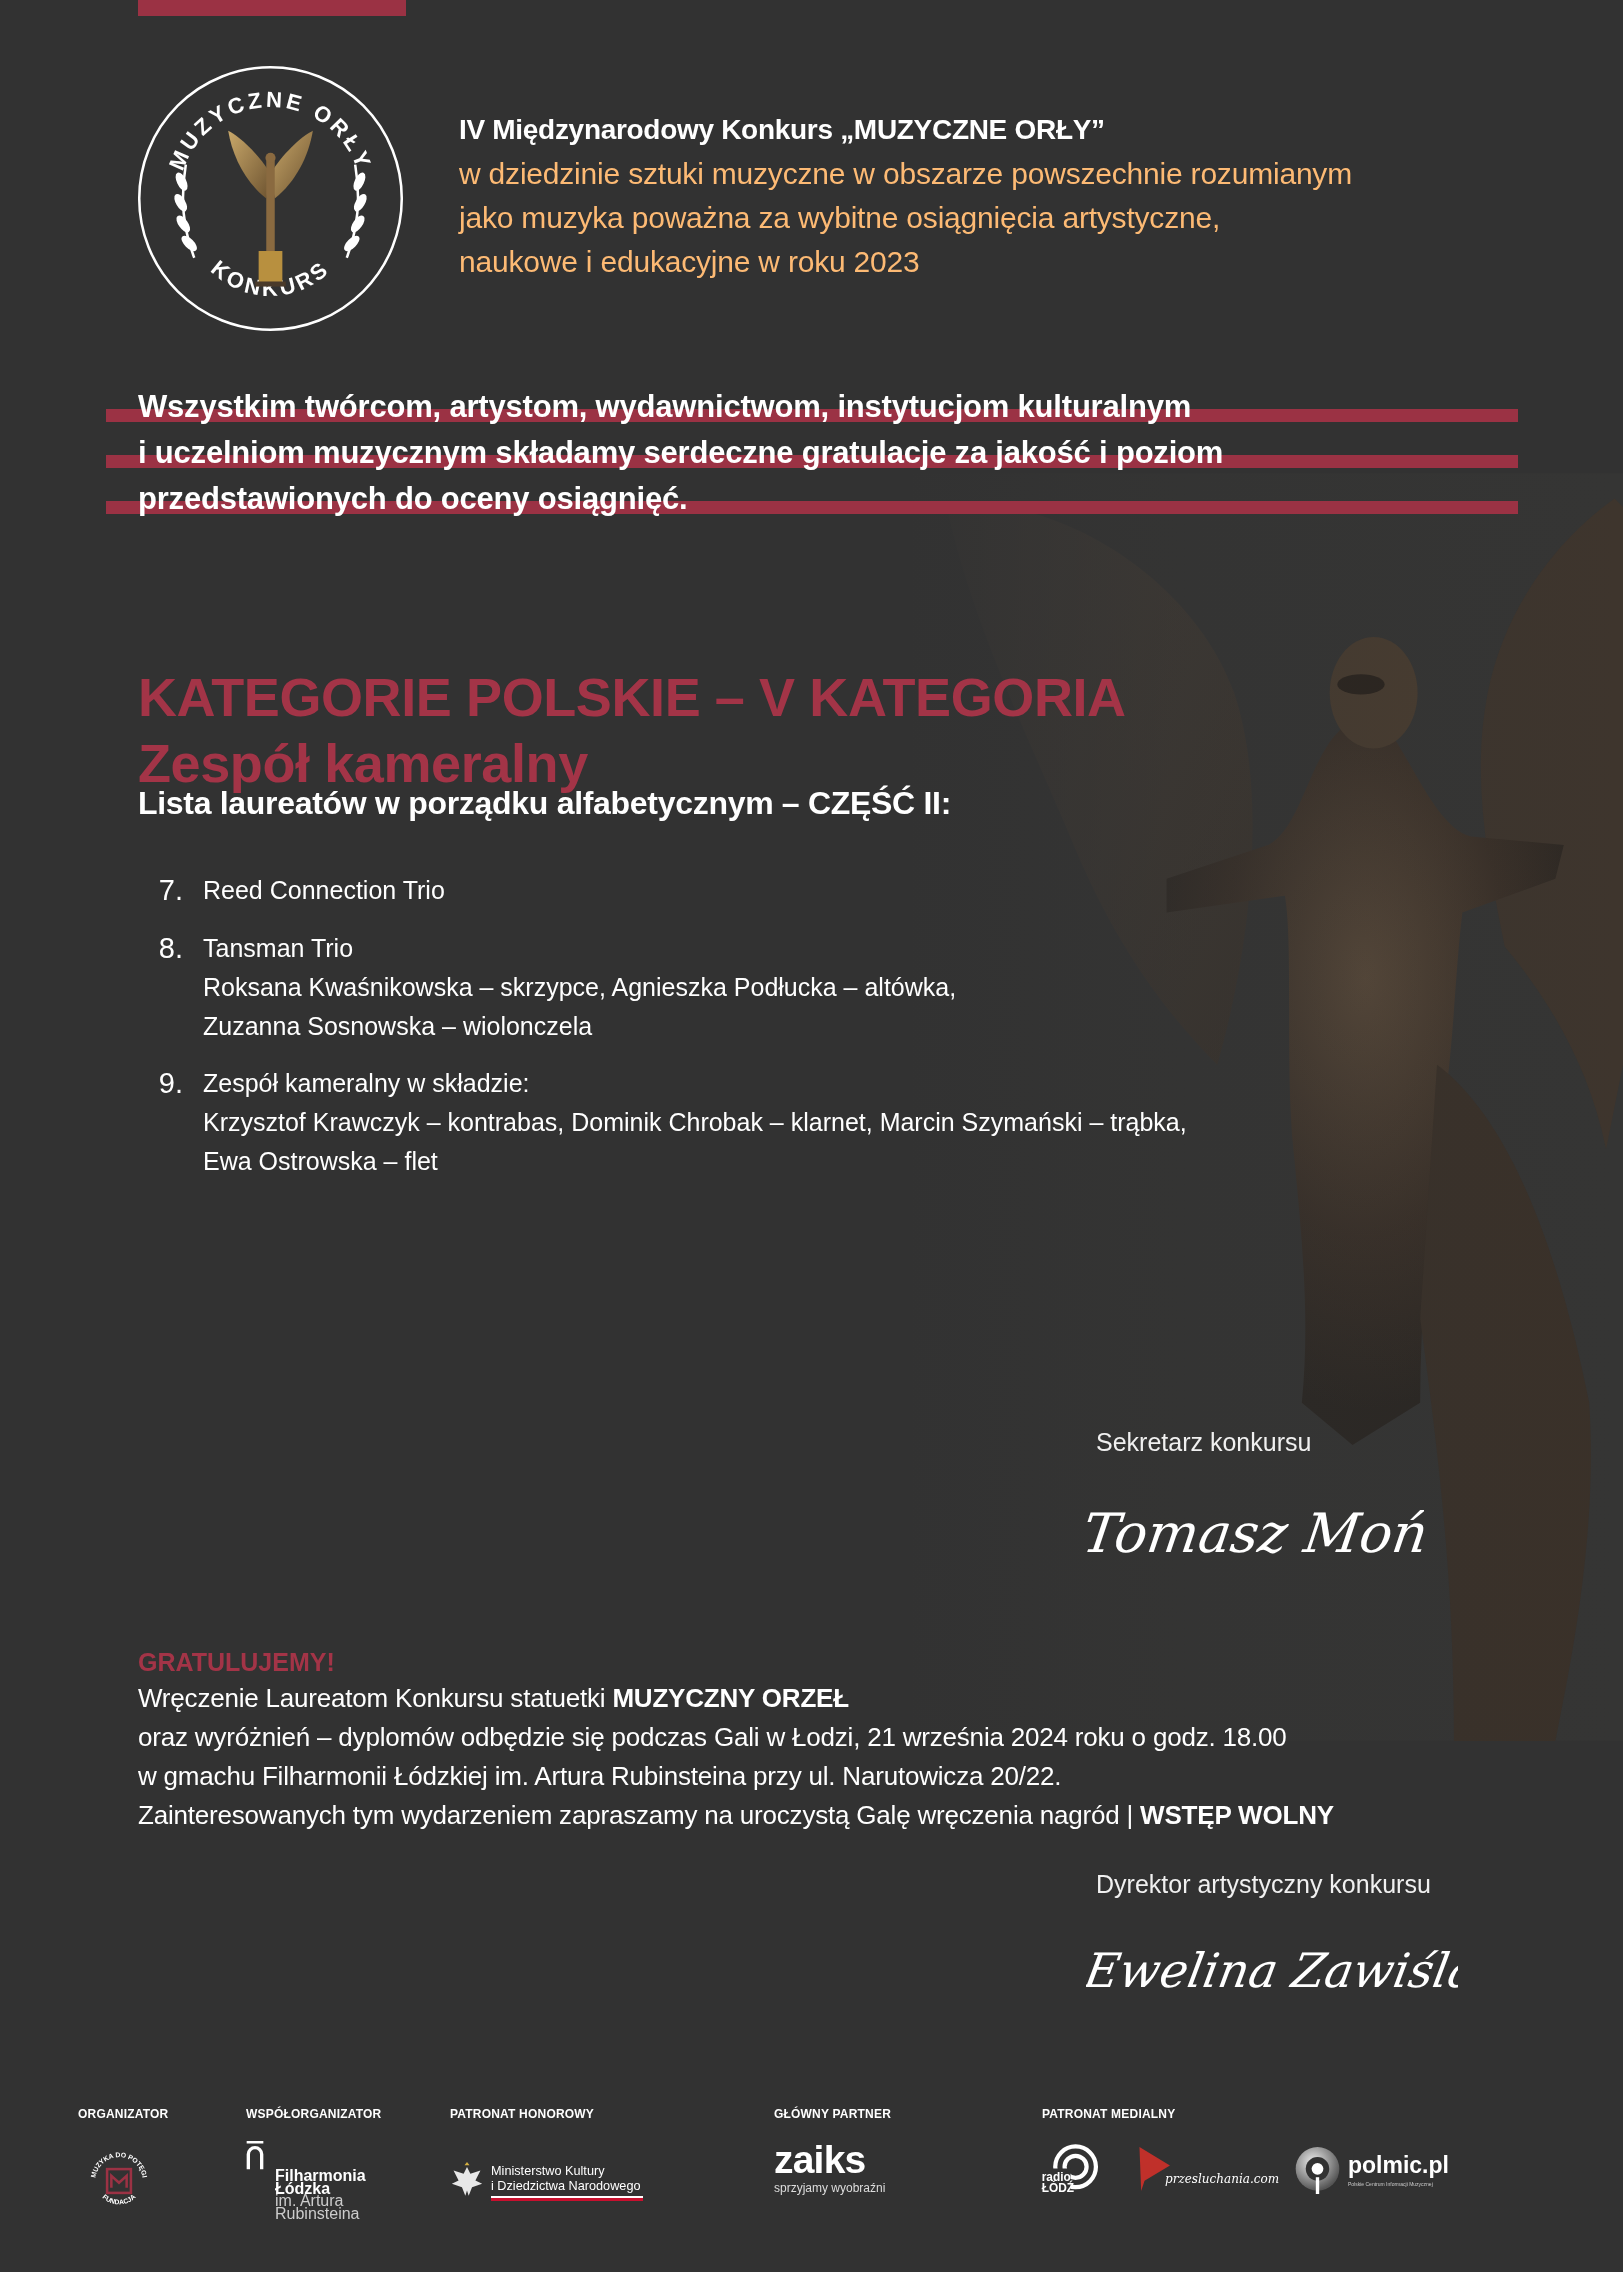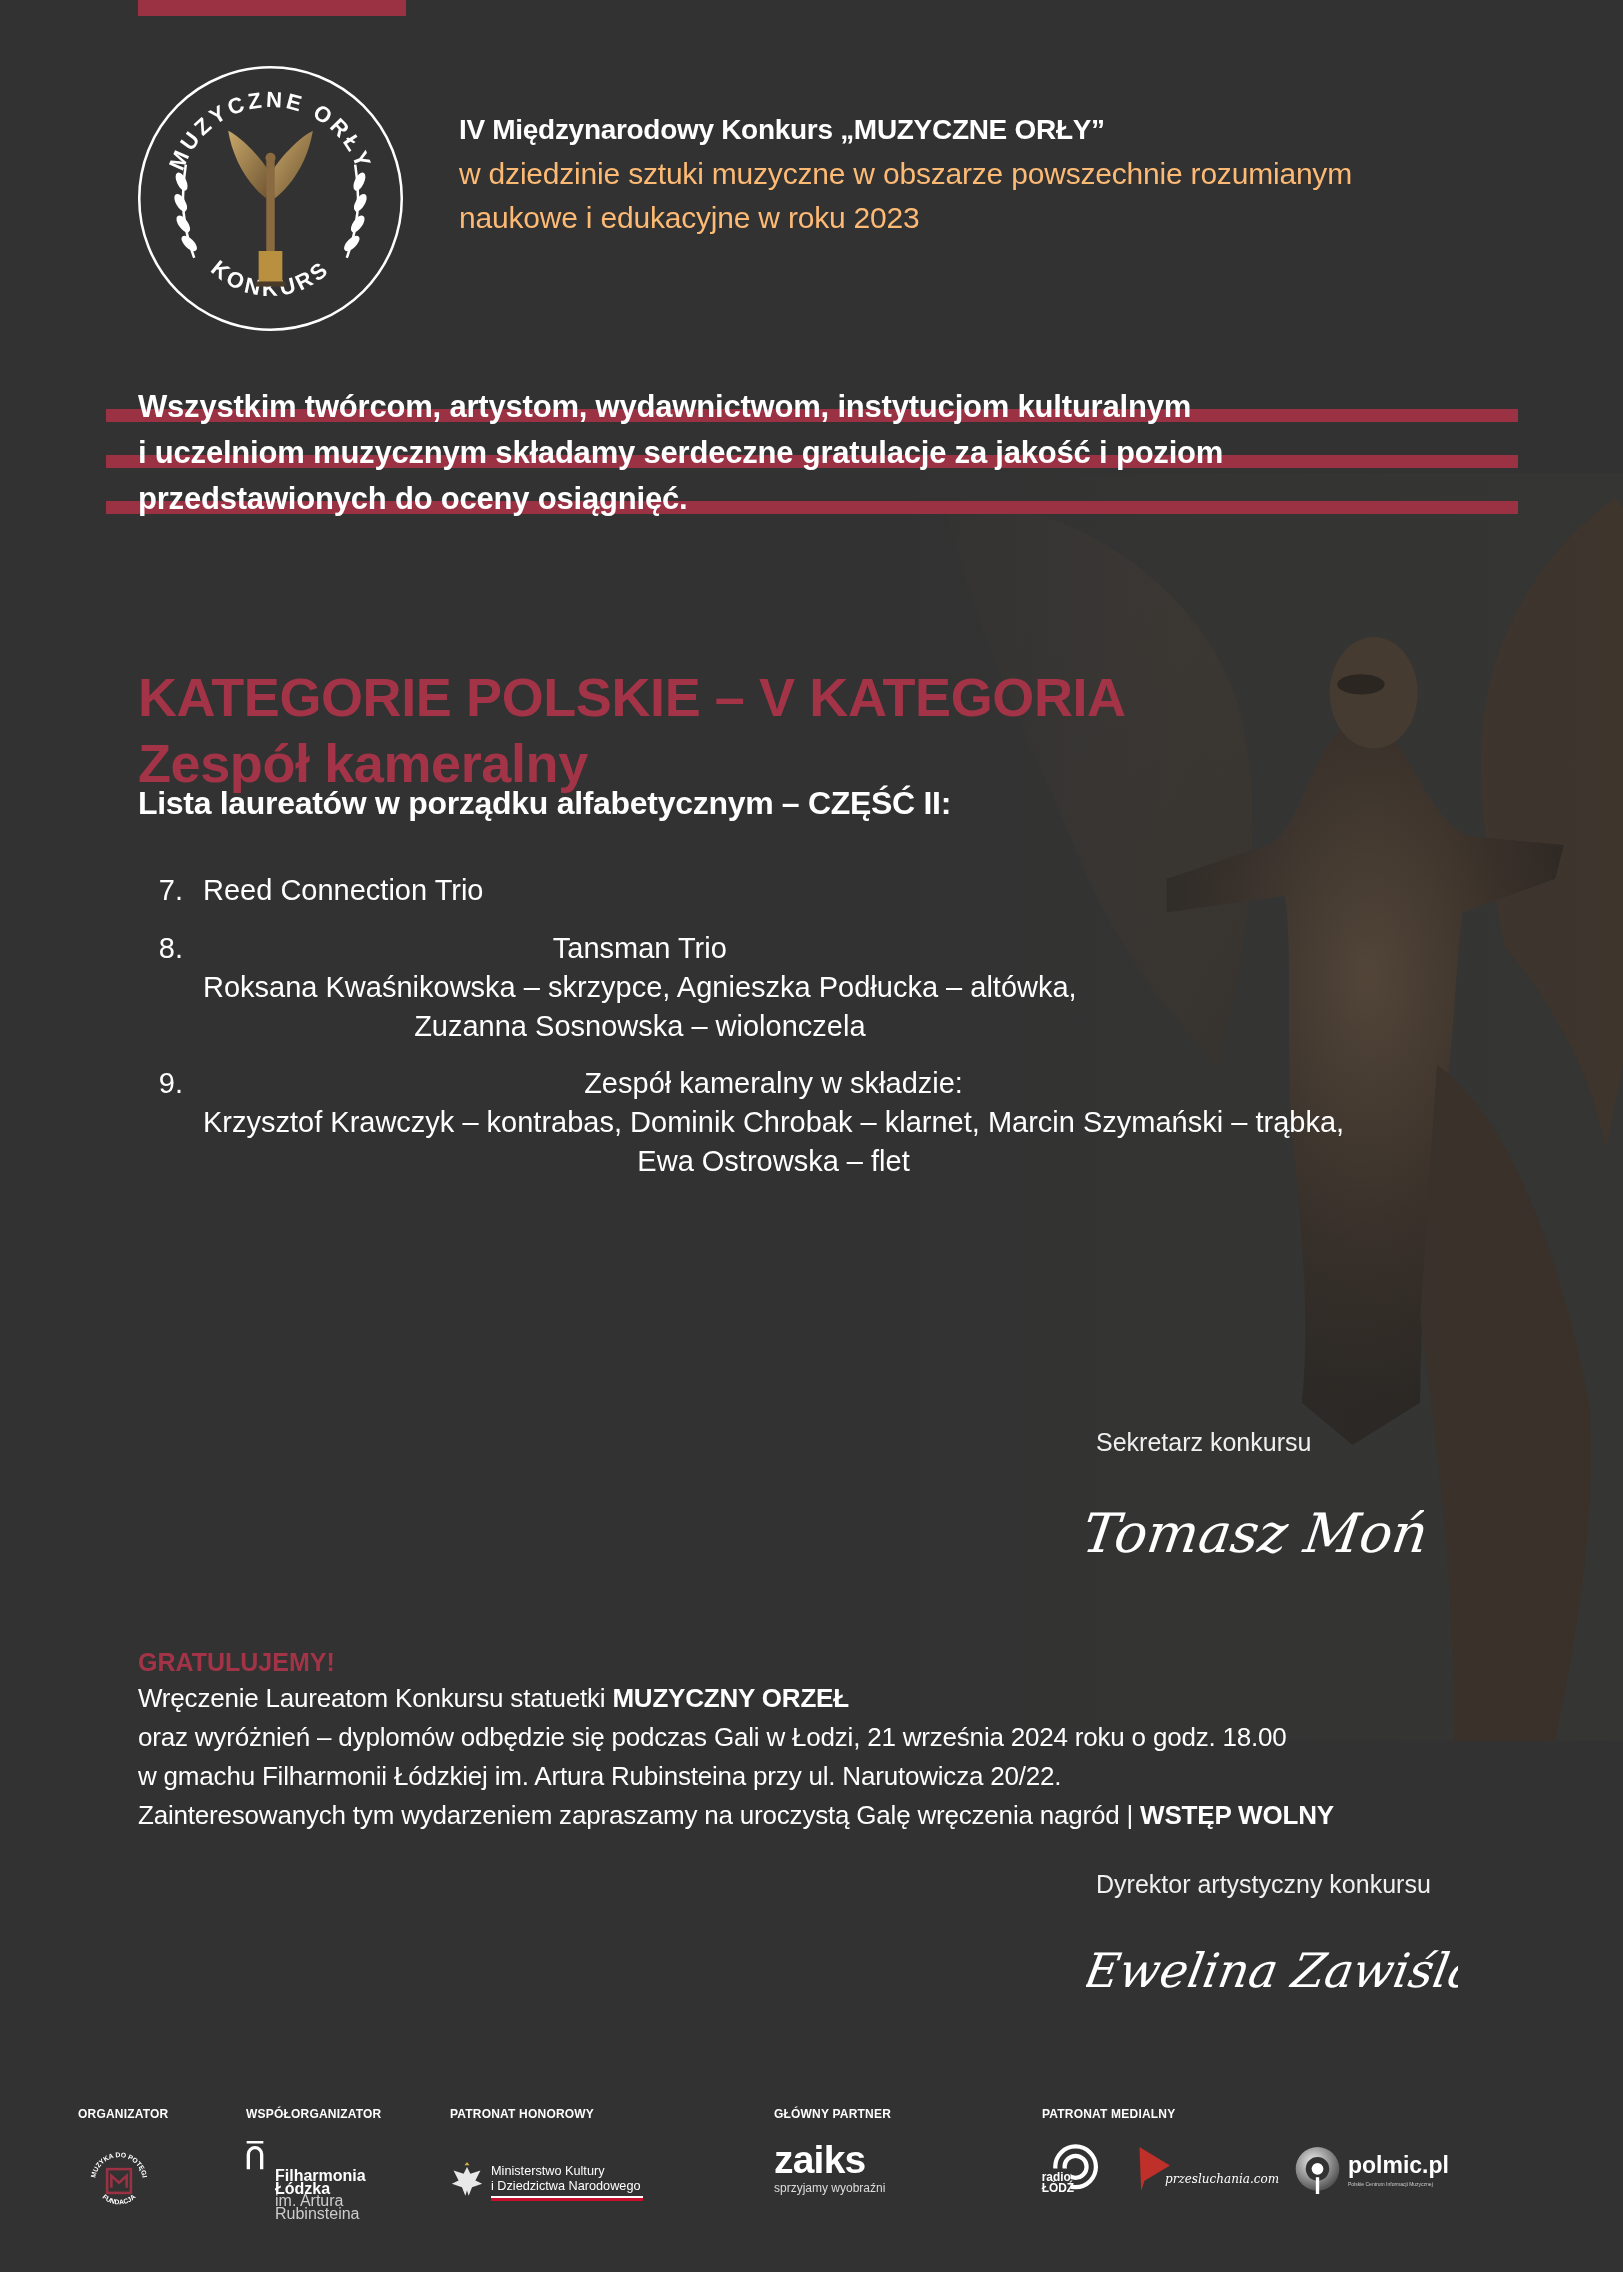--- a/index.html
+++ b/index.html
@@ -32,21 +32,21 @@
 
   .stripe { left: 106px; width: 1412px; height: 12.7px; background: #9b3244; }
   .greeting { left: 138px; top: 384px; width: 1370px; font-size: 31px; line-height: 46px; font-weight: bold; letter-spacing: -0.2px; }
 
   .cat-title { left: 138px; top: 617px; color: #a33447; font-weight: bold; font-size: 54px; line-height: 66px; letter-spacing: -0.4px; margin-top: 47px; }
   .list-header { left: 138px; top: 782px; font-weight: bold; font-size: 32px; line-height: 42px; letter-spacing: -0.3px; }
 
   .laureates { left: 148px; top: 871px; width: 1387px; }
   .laureate { display: flex; margin-bottom: 18.6px; }
   .laureate .num { width: 55px; font-size: 29px; line-height: 39px; text-align: right; padding-right: 20px; flex: none; }
-  .laureate .body { font-size: 29px; line-height: 39px; text-align: center; }
+  .laureate .body { font-size: 25px; line-height: 39px; }
   .laureate .body div { white-space: nowrap; }
 
   .sig-label { font-size: 25px; line-height: 34px; color: #f0f0f0; }
   .sig { color: #fff; }
 
   .congrats { left: 138px; top: 1645px; width: 1403px; }
   .congrats-title { color: #a33447; font-weight: bold; font-size: 25px; line-height: 34px; }
   .congrats-line { font-size: 26px; line-height: 39px; white-space: nowrap; letter-spacing: -0.2px; }
   .congrats-line b { font-weight: bold; }
 
@@ -123,20 +123,21 @@
     <rect x="155" y="115" width="10" height="110" fill="#8a6a40"></rect>
     <circle cx="160" cy="112" r="6" fill="#8a6a40"></circle>
     <rect x="146" y="222" width="28" height="38" fill="#b8903f"></rect>
     <rect x="142" y="258" width="36" height="6" fill="#4a3a2a"></rect>
   </g>
 </svg>
 
 <div class="abs intro">
   <div class="intro-title">IV Międzynarodowy Konkurs „MUZYCZNE ORŁY”</div>
   <div class="intro-line">w dziedzinie sztuki muzyczne w obszarze powszechnie rozumianym</div>
+  <div class="intro-line">jako muzyka poważna za wybitne osiągnięcia artystyczne,</div>
   <div class="intro-line">naukowe i edukacyjne w roku 2023</div>
 </div>
 
 <div class="abs stripe" style="top:409px"></div>
 <div class="abs stripe" style="top:455px"></div>
 <div class="abs stripe" style="top:501px"></div>
 <div class="abs greeting">
   <div>Wszystkim twórcom, artystom, wydawnictwom, instytucjom kulturalnym</div>
   <div>i uczelniom muzycznym składamy serdeczne gratulacje za jakość i poziom</div>
   <div>przedstawionych do oceny osiągnięć.</div>

